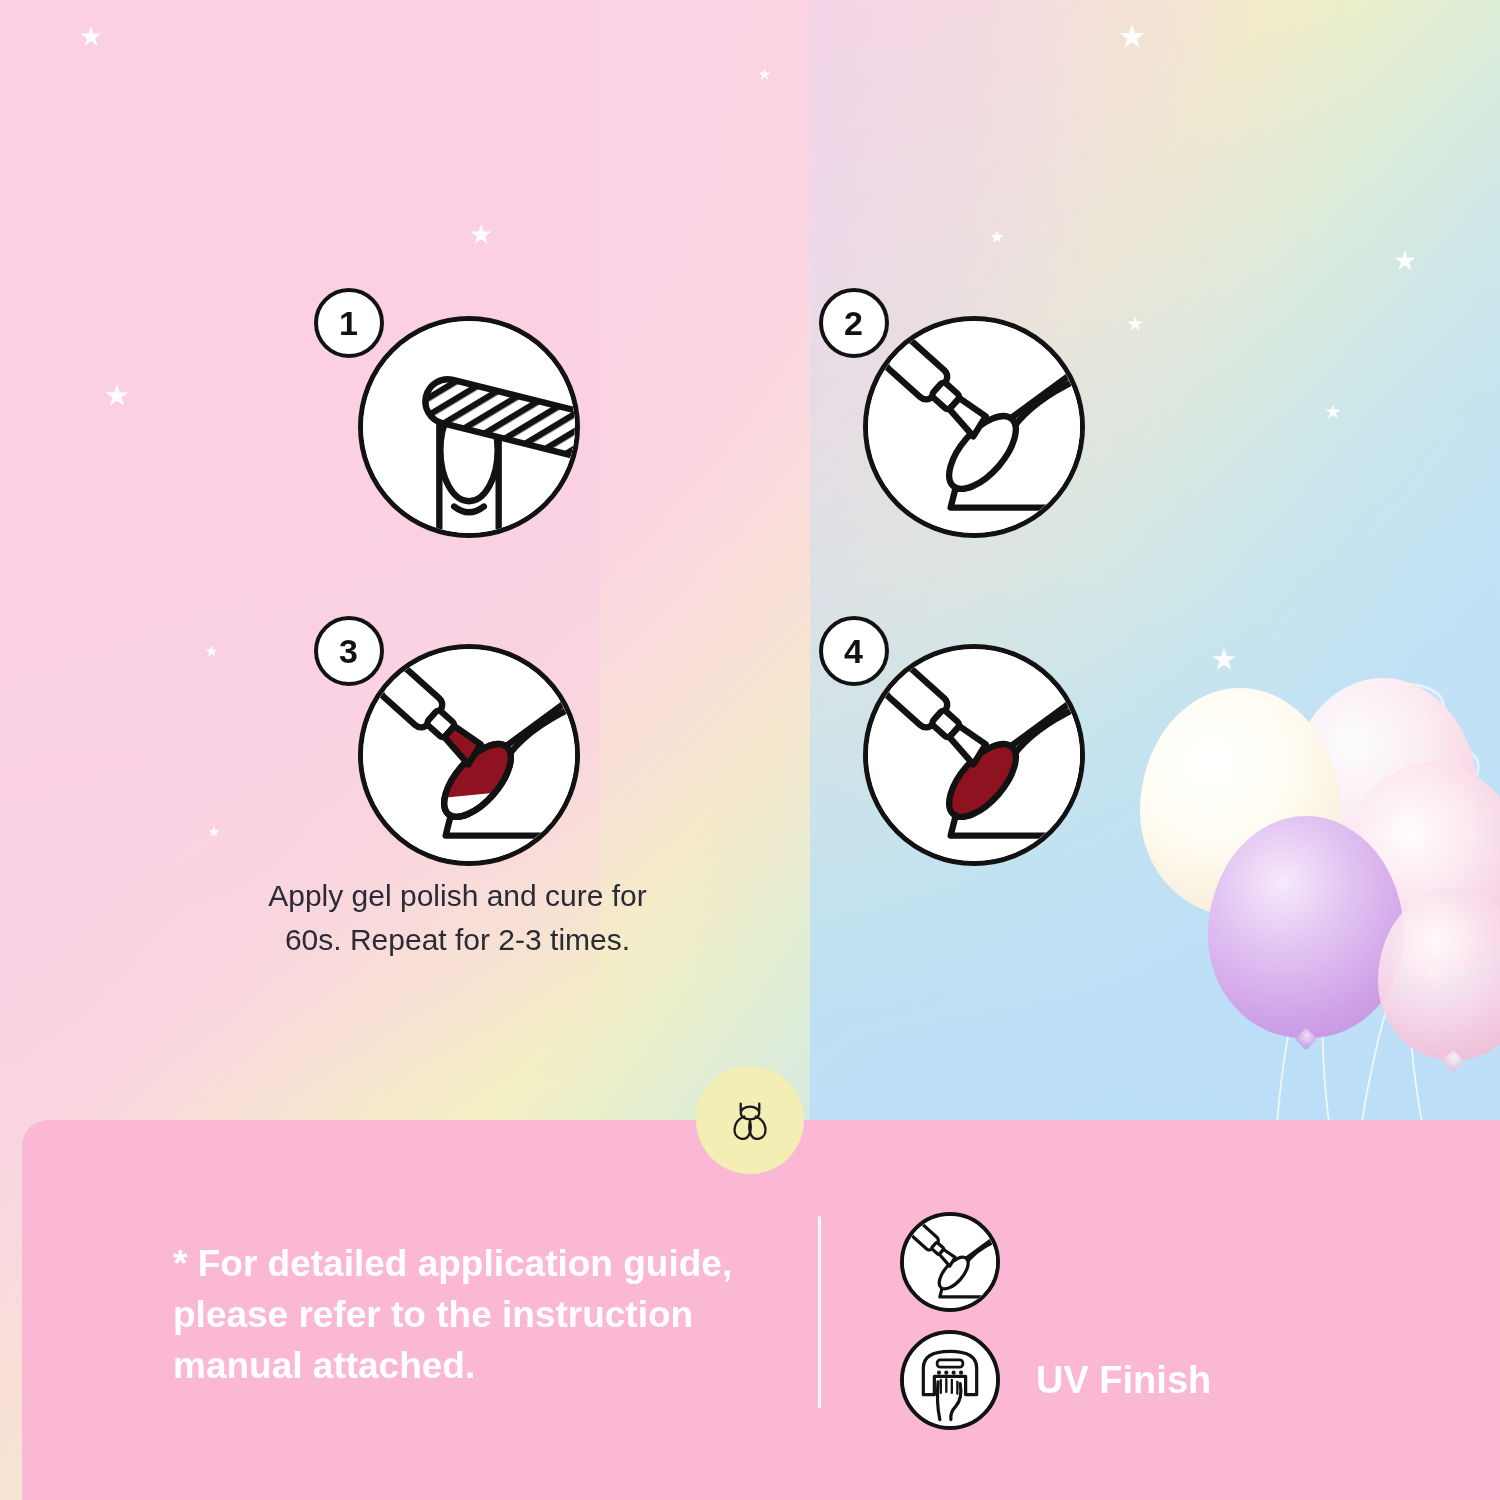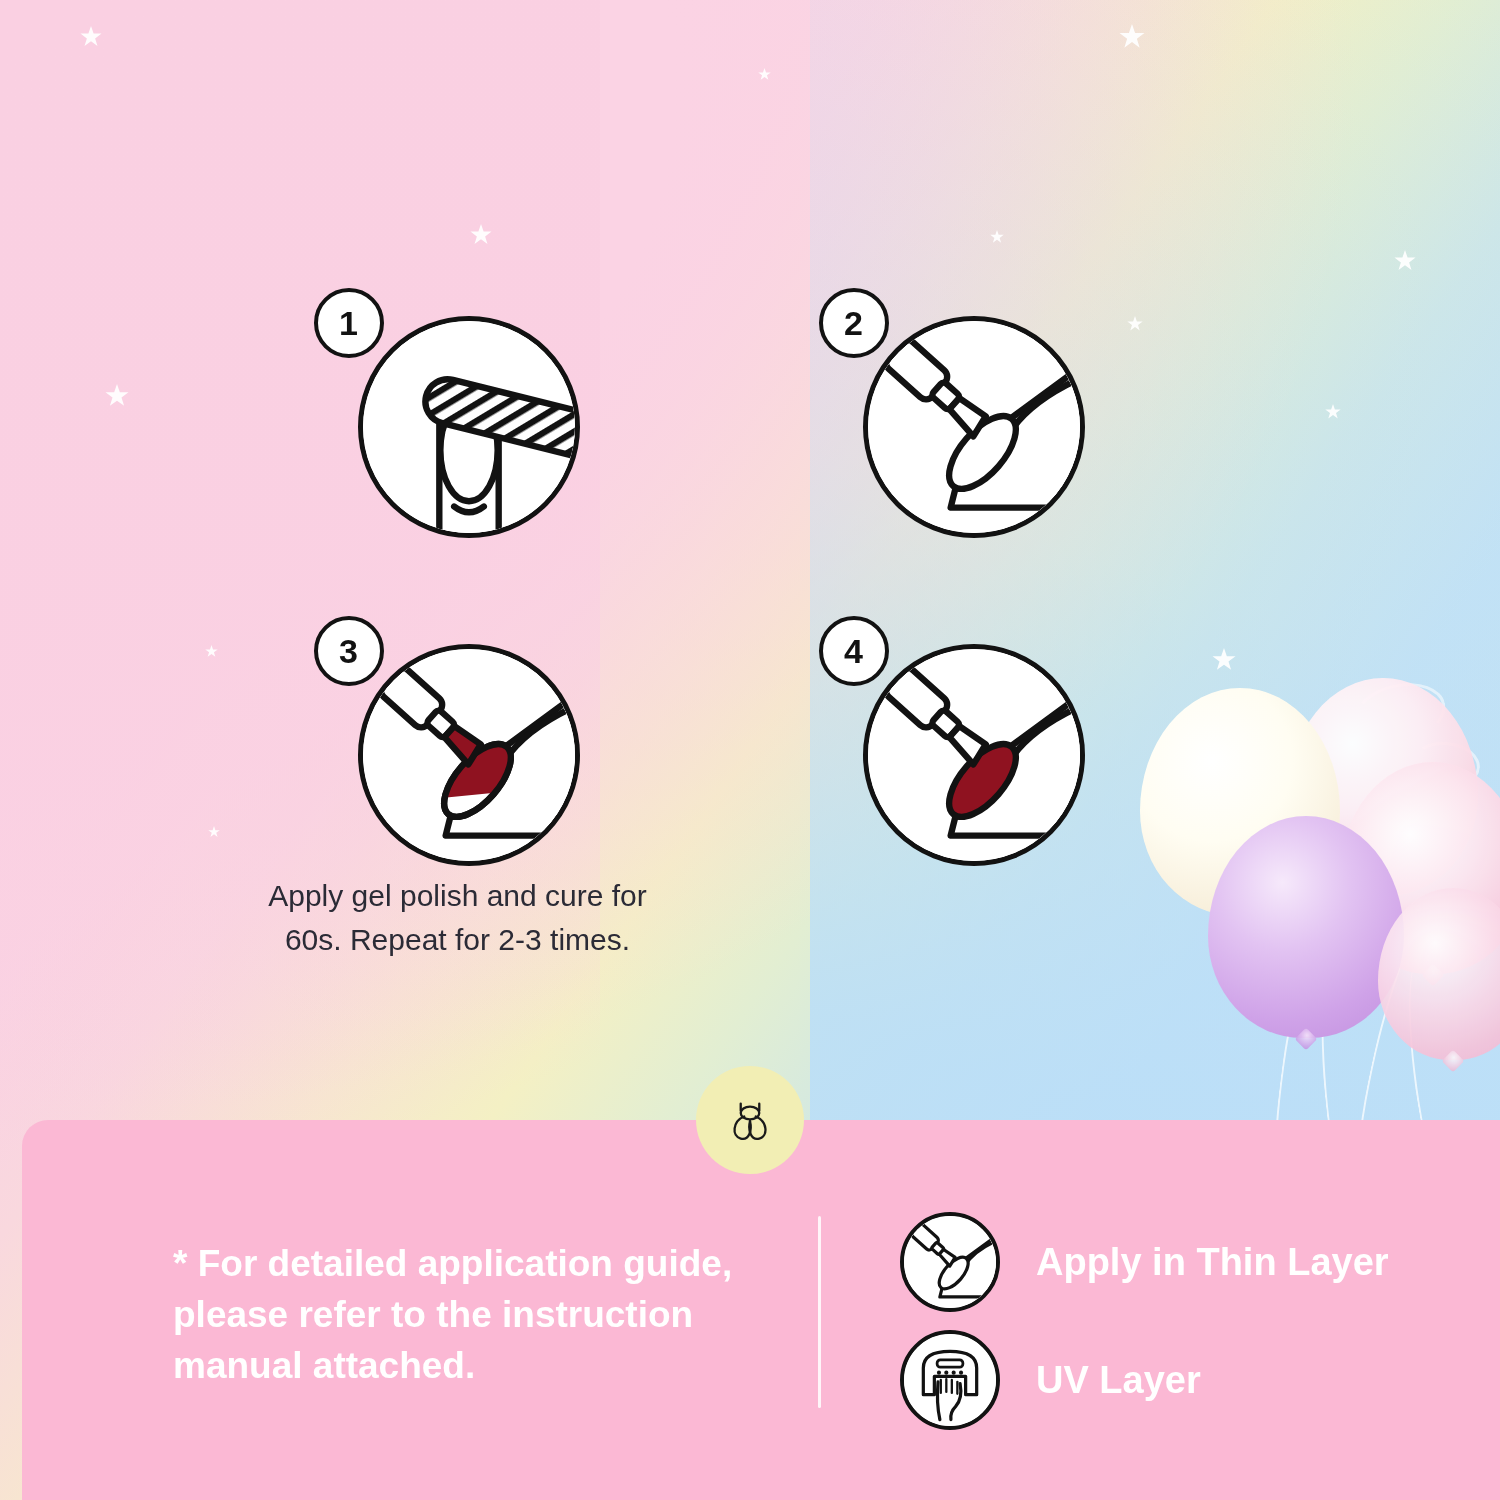--- a/index.html
+++ b/index.html
@@ -344,21 +344,20 @@
             <path d="M196 56 Q150 78 132 108" fill="none" stroke="#121212" stroke-width="7" stroke-linecap="round"></path>
             <ellipse cx="108" cy="124" rx="20" ry="42" transform="rotate(41 108 124)" fill="#fff" stroke="#121212" stroke-width="7"></ellipse>
             <g transform="rotate(42 60 60)">
               <rect x="12" y="42" width="56" height="34" rx="8" fill="#fff" stroke="#121212" stroke-width="7"></rect>
               <rect x="66" y="50" width="22" height="18" rx="4" fill="#fff" stroke="#121212" stroke-width="7"></rect>
               <path d="M88 52 L118 48 L122 70 L88 66 Z" fill="#fff" stroke="#121212" stroke-width="7" stroke-linejoin="round"></path>
             </g>
           </g>
         </svg>
       </div>
-      <div class="feature-label">Apply in Thin Layer</div>
     </div>
 
     <div class="feature">
       <div class="feature-icon">
         <svg viewBox="0 0 200 200">
           <defs>
               <clipPath id="f2">
                 <circle cx="100" cy="100" r="100"></circle>
               </clipPath>
             </defs>
@@ -372,18 +371,18 @@
             <circle cx="124" cy="84" r="4.5" fill="#121212"></circle>
             <path d="M80 100 L80 128" stroke="#121212" stroke-width="5" stroke-linecap="round"></path>
             <path d="M92 98 L92 126" stroke="#121212" stroke-width="5" stroke-linecap="round"></path>
             <path d="M104 100 L104 128" stroke="#121212" stroke-width="5" stroke-linecap="round"></path>
             <path d="M116 104 L116 130" stroke="#121212" stroke-width="5" stroke-linecap="round"></path>
             <path d="M74 104 Q70 150 78 186" fill="none" stroke="#121212" stroke-width="7" stroke-linecap="round"></path>
             <path d="M122 108 Q128 140 112 158 Q100 170 102 186" fill="none" stroke="#121212" stroke-width="7" stroke-linecap="round"></path>
           </g>
         </svg>
       </div>
-      <div class="feature-label">UV Layer</div>
+      <div class="feature-label">UV Finish</div>
     </div>
 
   </div>
 
 </div>
 
 </body></html>

